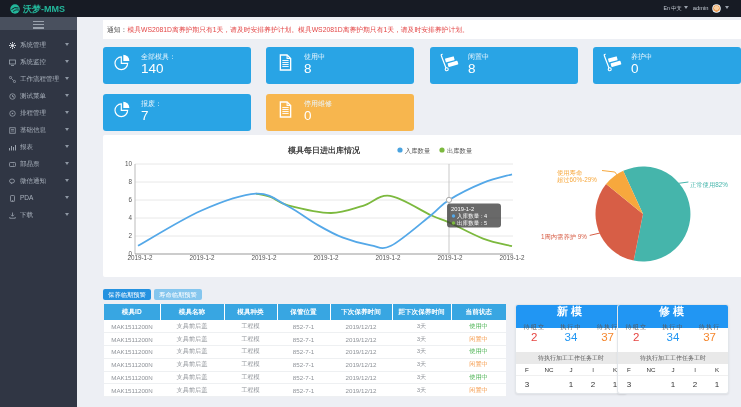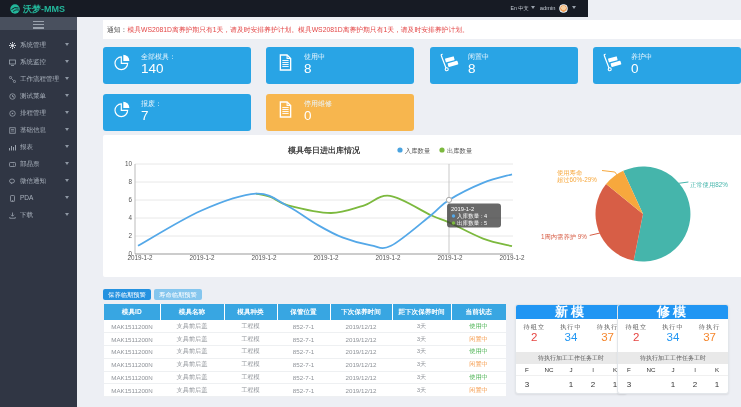--- a/index.html
+++ b/index.html
@@ -1,21 +1,21 @@
 <!DOCTYPE html>
 <html><head>
 <meta charset="utf-8">
 <style>
 * { margin:0; padding:0; box-sizing:border-box; }
 html,body { width:741px; height:407px; overflow:hidden; }
 body { font-family:"Liberation Sans", sans-serif; background:#edeff4; position:relative; }
 #root { position:absolute; left:0; top:0; width:741px; height:407px; }
 .abs { position:absolute; }
 
-#topbar { left:0; top:0; width:588px; height:17px; background:#171b24; }
+#topbar { left:0; top:0; width:741px; height:17px; background:#171b24; }
 #logo { left:10px; top:3px; width:120px; height:12px; color:#23b79b; font-size:9px; font-weight:bold; line-height:12px; }
 #logo svg { vertical-align:-2px; margin-right:3px; }
 #topright { right:12px; top:0; height:17px; line-height:17px; color:#c3c9d2; font-size:5.8px; }
 #topright .sep { display:inline-block; width:5px; }
 .caret { display:inline-block; width:0; height:0; border-left:2.5px solid transparent; border-right:2.5px solid transparent; border-top:3px solid #9aa1ac; vertical-align:1px; margin-left:2px; }
 #avatar { display:inline-block; width:9.5px; height:9.5px; border-radius:50%; background:radial-gradient(circle at 50% 42%, #f8cfa0 0 45%, #f0a25e 46% 75%, #bfe3f2 76%); border:1px solid #e8f2f8; vertical-align:-3px; margin:0 2px 0 3px; }
 
 #sidebar { left:0; top:17px; width:77px; height:390px; background:#303644; }
 #hamb { left:0; top:0; width:77px; height:13px; background:#49505e; }
 #hamb div { width:11px; height:1.2px; background:#9aa2ad; margin:2px auto 0; }
@@ -44,21 +44,21 @@
 #tbl { left:11px; top:287px; width:402px; border-collapse:collapse; table-layout:fixed; background:#fff; font-size:6px; }
 #tbl th { background:#38a6e2; color:#fff; font-size:6.6px; font-weight:bold; height:16px; border-right:1px solid #fff; }
 #tbl th:last-child { border-right:none; }
 #tbl td { height:12.8px; text-align:center; color:#8f9399; border-bottom:1px solid #eef0f2; font-size:6.2px; }
 #tbl .g { color:#46b04e; }
 #tbl .o { color:#f59a4a; }
 
 .rcard { position:absolute; top:287px; width:112px; height:90px; background:#fff; border:1px solid #e2e6ea; border-radius:3px; box-shadow:0 1px 2px rgba(0,0,0,.08); overflow:hidden; }
 #rc1 { left:422px; }
 #rc2 { left:524px; }
-.rcard .hd { height:14px; background:#2196f3; color:#fff; font-size:13px; font-weight:bold; text-align:center; line-height:13.5px; letter-spacing:3px; }
+.rcard .hd { height:23px; background:#2196f3; color:#fff; font-size:11px; font-weight:bold; text-align:center; line-height:13.5px; letter-spacing:3px; }
 .rcard .trio { position:absolute; left:0; top:13px; width:100%; height:34px; }
 .rcard .trio div { position:absolute; width:33.3%; text-align:center; }
 .rcard .tl { top:5px; font-size:6.2px; color:#555; letter-spacing:1px; }
 .rcard .tn { top:13px; font-size:11.5px; }
 .rcard .c1 { left:0; } .rcard .c2 { left:33.3%; } .rcard .c3 { left:66.6%; }
 .nred { color:#e64541; } .nblue { color:#2196f3; } .norg { color:#f5862c; }
 .rcard .gbar { position:absolute; left:0; top:47px; width:100%; height:12px; background:#e9e9e9; color:#555; font-size:6px; text-align:center; line-height:12px; }
 .rcard .frow { position:absolute; left:0; width:100%; height:12px; }
 .rcard .frow span { display:inline-block; width:20%; text-align:center; float:left; }
 .rcard .fh { top:59px; font-size:6.2px; color:#333; line-height:12px; border-bottom:1px solid #f0f0f0; }

